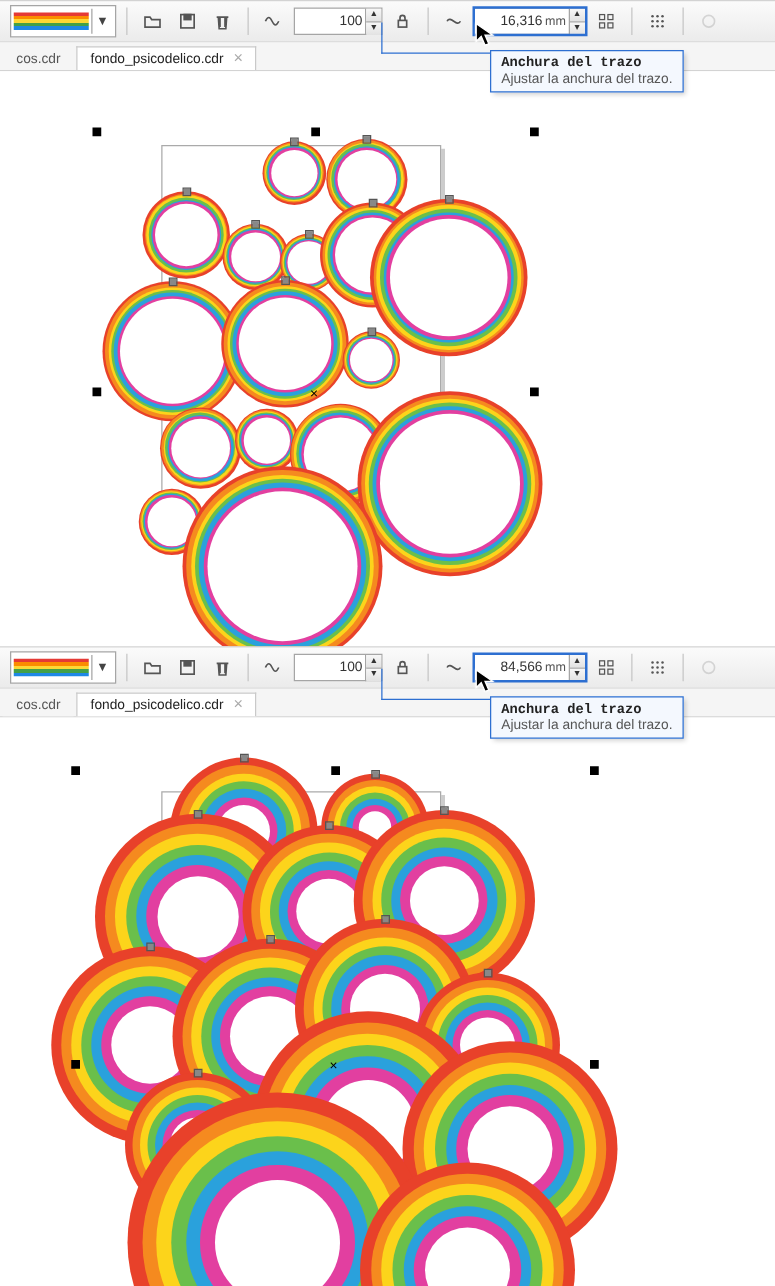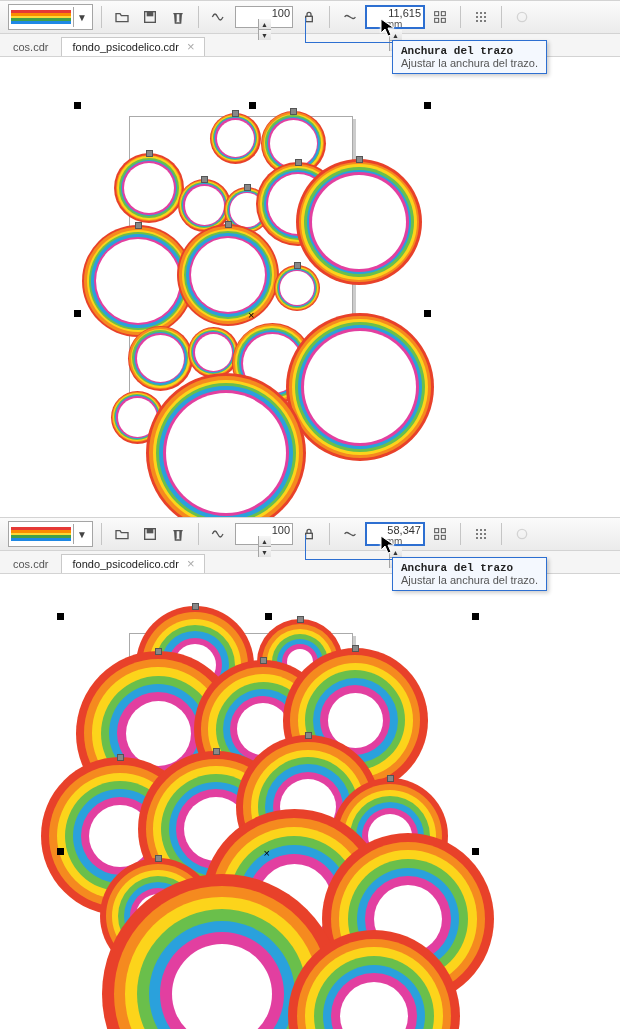--- a/index.html
+++ b/index.html
@@ -42,21 +42,20 @@
   }
   .sep { width:1px;height:22px;background:#c5c5c5;margin:0 4px; }
   .tbtn {
     width:24px;height:24px;display:flex;align-items:center;justify-content:center;
     color:#444;border-radius:2px;
   }
   .tbtn svg{width:16px;height:16px;}
   .numbox {
     display:flex;align-items:center;border:1px solid #a5a5a5;background:#fff;
     height:20px;
-    flex-direction:column;
   }
   .numbox .val{width:52px;text-align:right;padding:0 2px;font-size:11px;}
   .numbox .unit{font-size:10px;color:#555;padding-right:2px;}
   .spinners{display:flex;flex-direction:column;border-left:1px solid #a5a5a5;}
   .spin{width:12px;height:10px;display:flex;align-items:center;justify-content:center;
     background:linear-gradient(#f7f7f7,#e2e2e2);font-size:7px;color:#333;line-height:1;}
   .spin+.spin{border-top:1px solid #a5a5a5;}
   .highlighted{outline:2px solid #2d6fd1;outline-offset:-1px;}
   .ghost{opacity:.35;}
   
@@ -154,21 +153,21 @@
             <path d="M9 11V8a3 3 0 016 0v3"></path>
           </svg>
         </div>
         <div class="sep"></div>
         <div class="tbtn">
           <svg viewBox="0 0 24 24" fill="none" stroke="#555" stroke-width="2">
             <path d="M4 12c4-8 12 8 16 0"></path>
           </svg>
         </div>
         <div class="numbox highlighted">
-          <div class="val">11,615</div>
+          <div class="val">16,316</div>
           <div class="unit">mm</div>
           <div class="spinners">
             <div class="spin">▲</div>
             <div class="spin">▼</div>
           </div>
         </div>
         <div class="tbtn">
           <svg viewBox="0 0 24 24" fill="none" stroke="#555" stroke-width="1.5">
             <rect x="4" y="4" width="6" height="6"></rect>
             <rect x="14" y="4" width="6" height="6"></rect>
@@ -412,21 +411,21 @@
             <path d="M9 11V8a3 3 0 016 0v3"></path>
           </svg>
         </div>
         <div class="sep"></div>
         <div class="tbtn">
           <svg viewBox="0 0 24 24" fill="none" stroke="#555" stroke-width="2">
             <path d="M4 12c4-8 12 8 16 0"></path>
           </svg>
         </div>
         <div class="numbox highlighted">
-          <div class="val">58,347</div>
+          <div class="val">84,566</div>
           <div class="unit">mm</div>
           <div class="spinners">
             <div class="spin">▲</div>
             <div class="spin">▼</div>
           </div>
         </div>
         <div class="tbtn">
           <svg viewBox="0 0 24 24" fill="none" stroke="#555" stroke-width="1.5">
             <rect x="4" y="4" width="6" height="6"></rect>
             <rect x="14" y="4" width="6" height="6"></rect>

